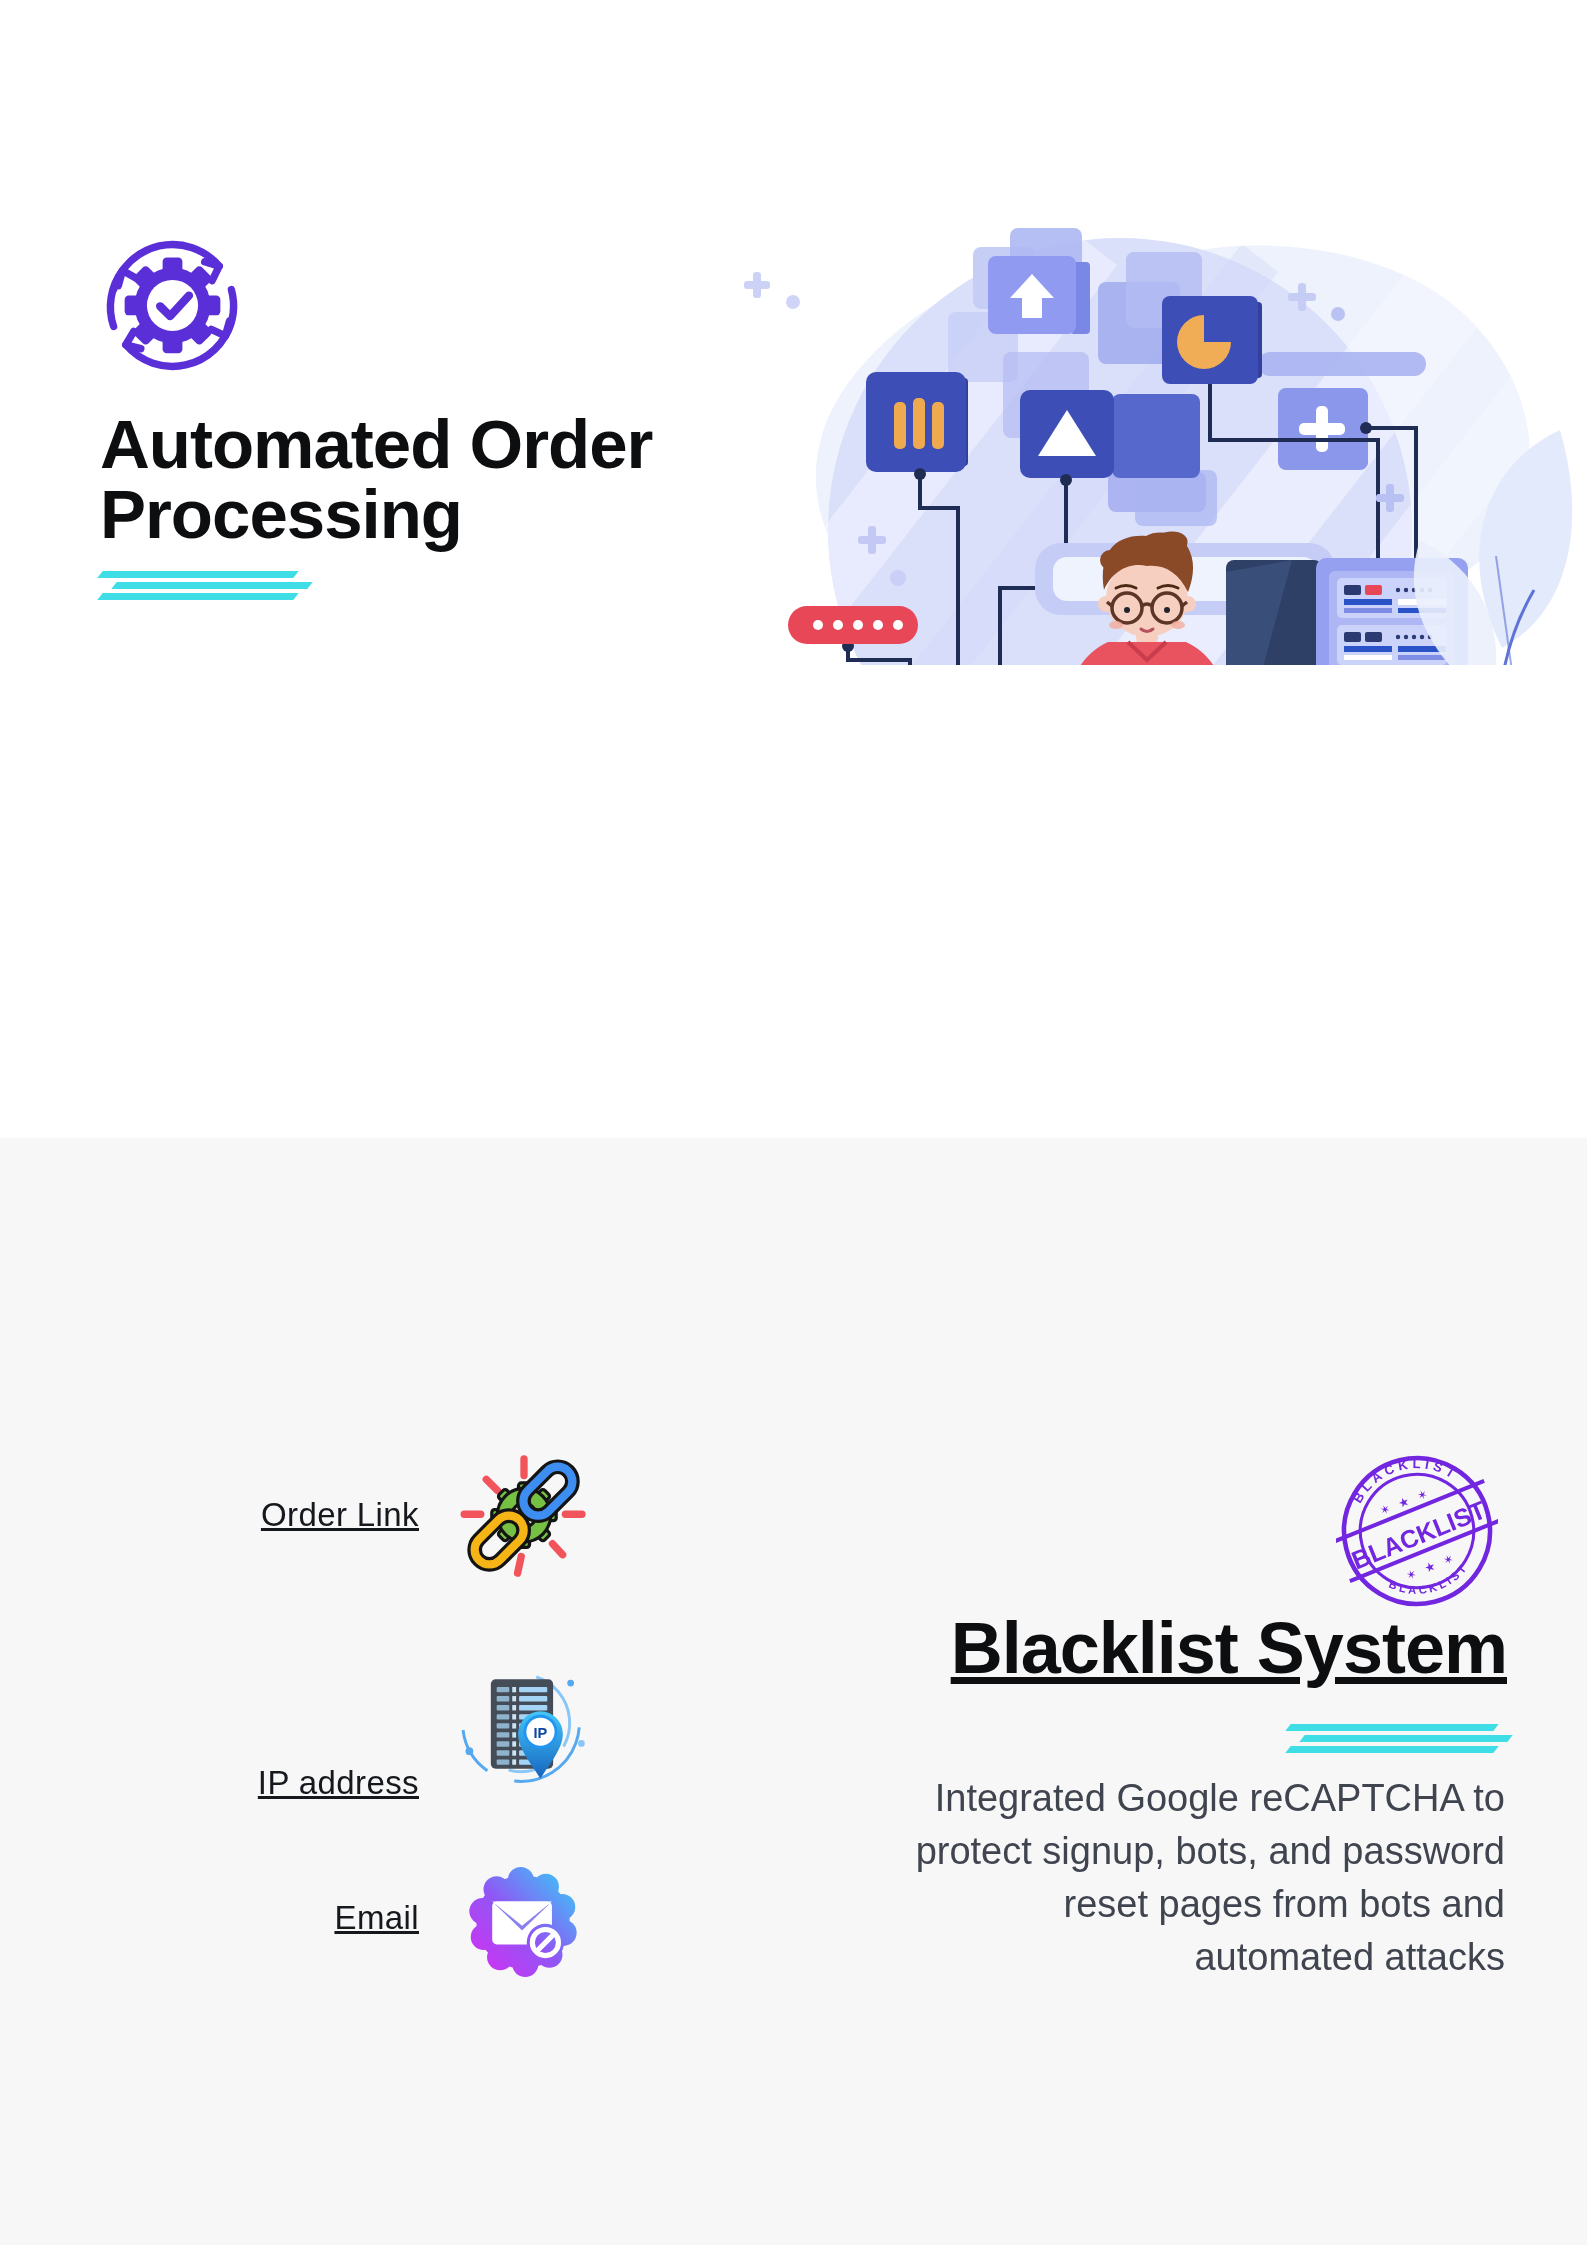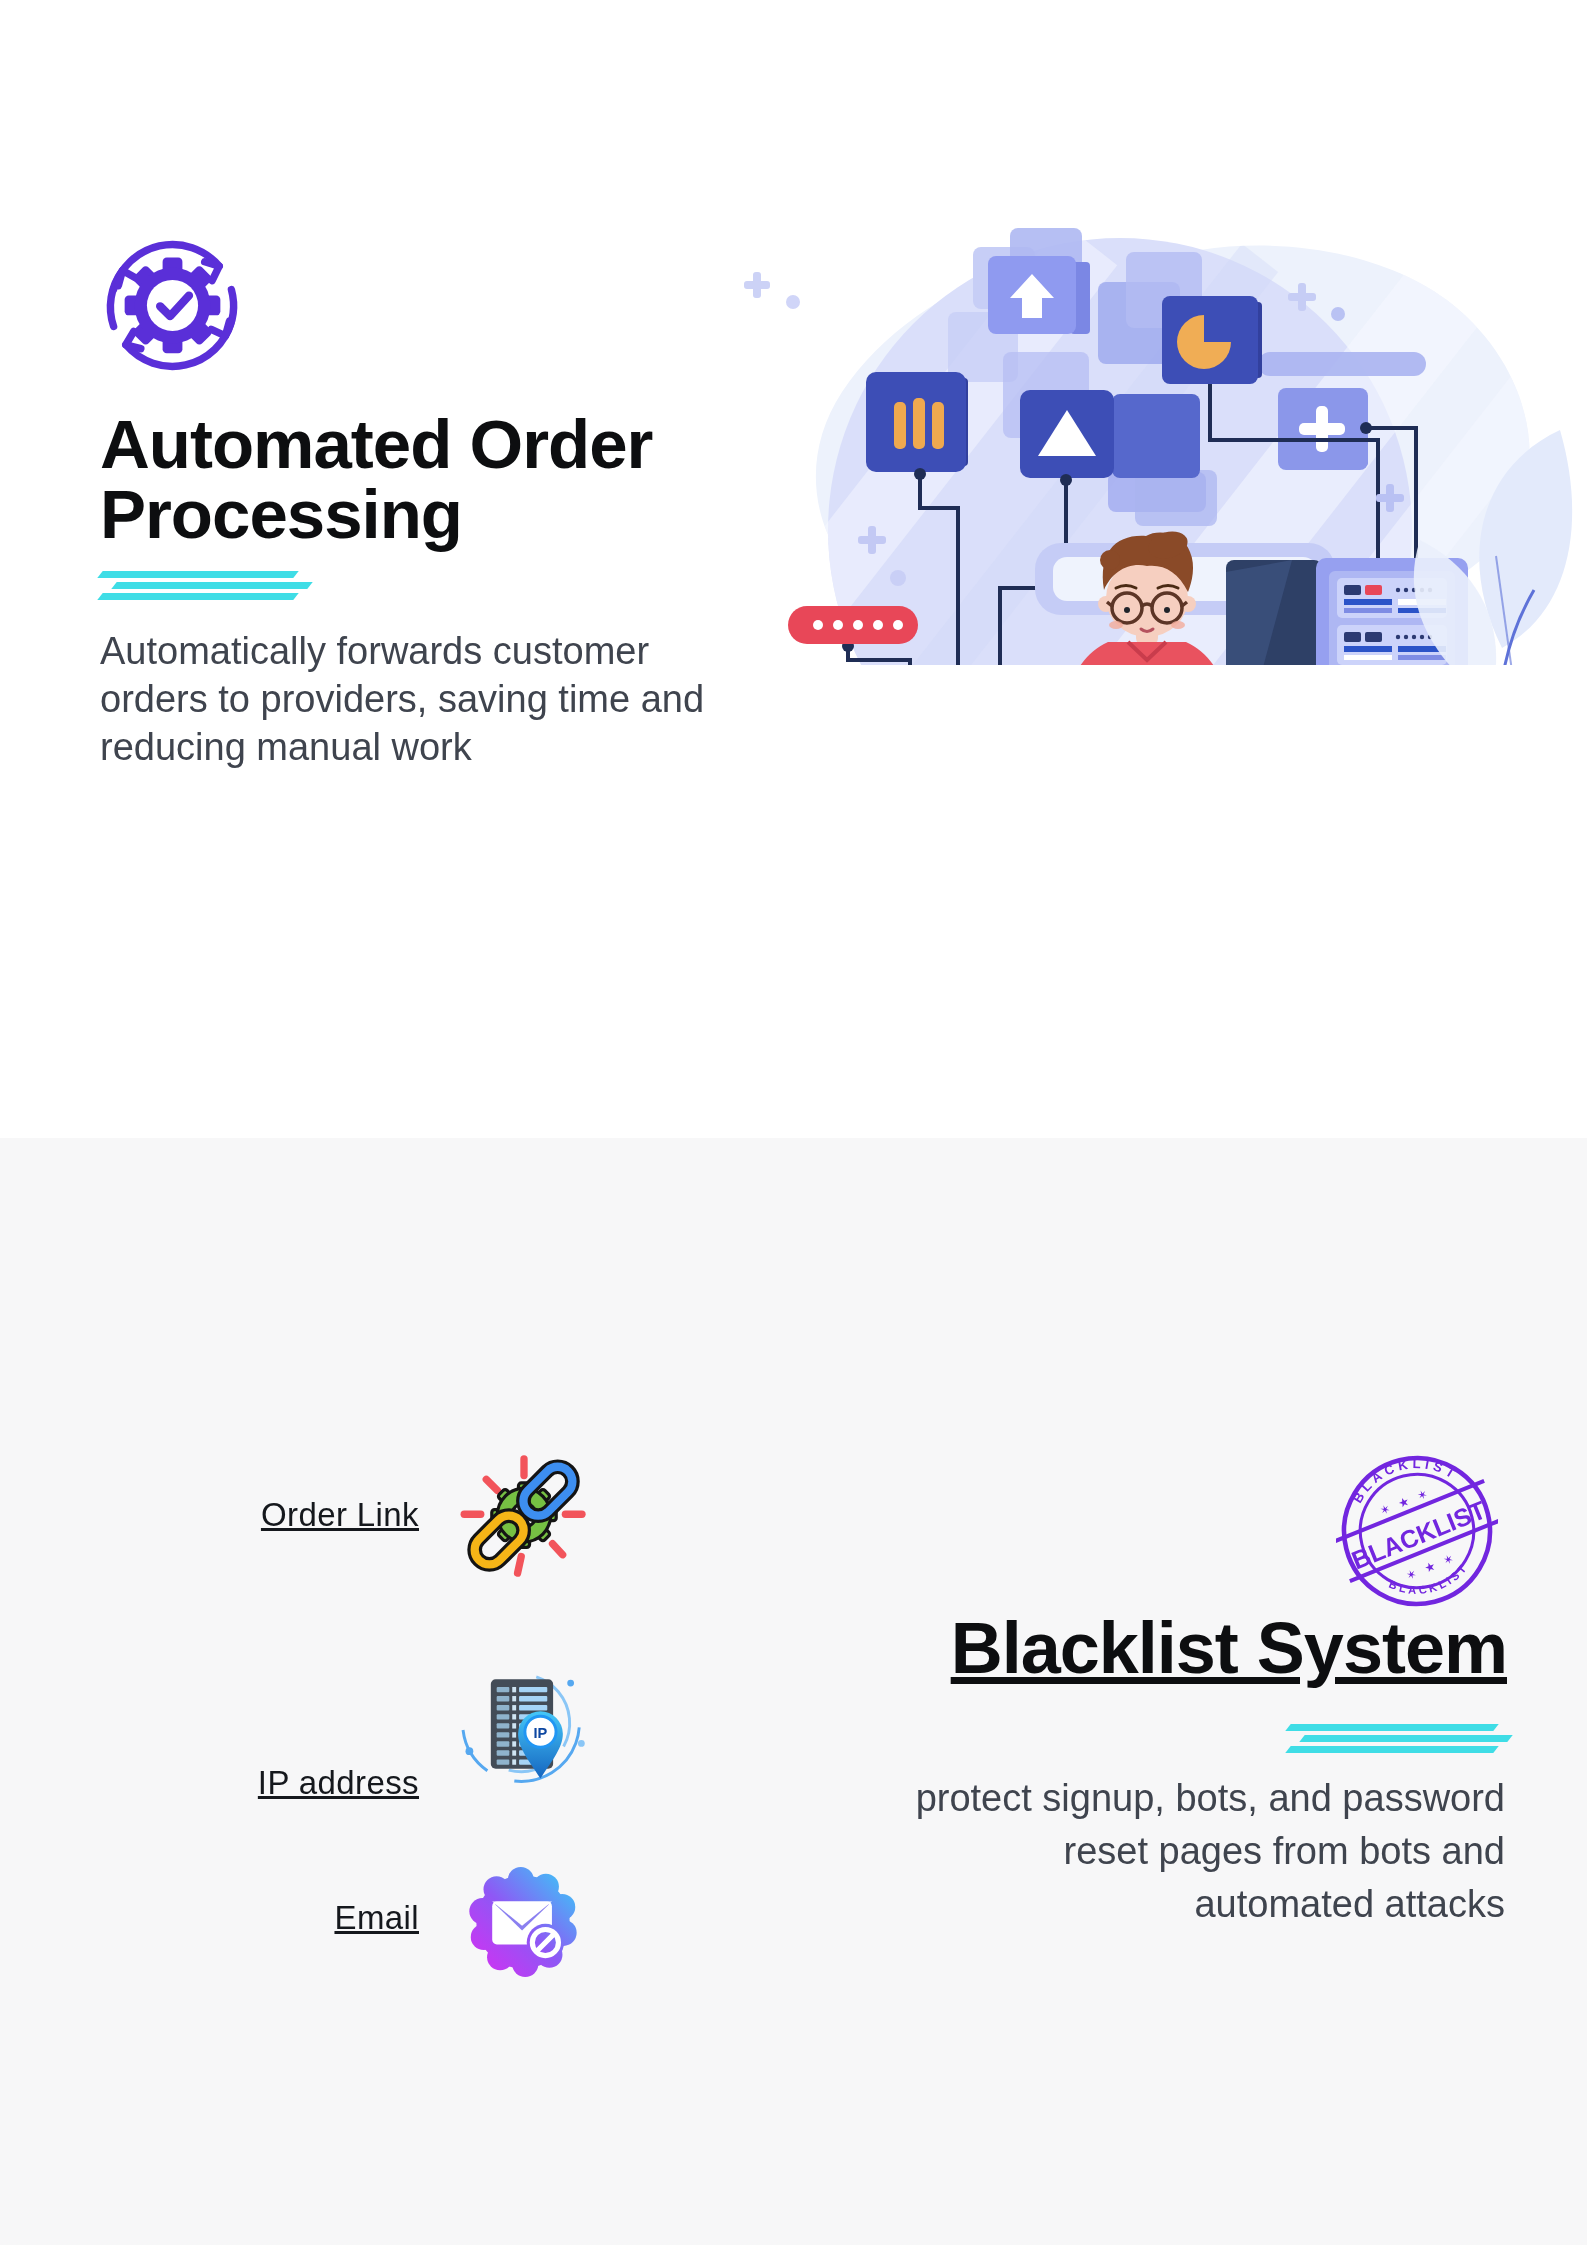--- a/index.html
+++ b/index.html
@@ -70,25 +70,20 @@
       <span>Automated Order</span>
       <span>Processing</span>
     </h1>
 
     <div class="tlines tlines-left">
       <div class="tl"></div>
       <div class="tl mid"></div>
       <div class="tl"></div>
     </div>
 
-    <div class="para para-left">
-      <div>Automatically forwards customer</div>
-      <div>orders to providers, saving time and</div>
-      <div>reducing manual work</div>
-    </div>
 
     <svg class="illus" viewBox="560 160 1027 505">
       <defs>
         <clipPath id="bgclip">
           <path d="M 880,600 C 812,548 796,462 842,392 C 886,326 962,278 1048,258 C 1096,246 1150,242 1200,250 C 1292,236 1392,256 1452,304 C 1512,352 1540,424 1526,486 C 1510,552 1450,596 1368,610 C 1280,624 1180,622 1100,622 C 1010,622 930,618 880,600 Z"></path>
           <circle cx="1120" cy="530" r="292"></circle>
         </clipPath>
       </defs>
 
       <path d="M 880,600 C 812,548 796,462 842,392 C 886,326 962,278 1048,258 C 1096,246 1150,242 1200,250 C 1292,236 1392,256 1452,304 C 1512,352 1540,424 1526,486 C 1510,552 1450,596 1368,610 C 1280,624 1180,622 1100,622 C 1010,622 930,618 880,600 Z" fill="#edf2fc"></path>
@@ -497,18 +492,19 @@
 
   <h2 class="title2">Blacklist System</h2>
 
   <div class="tlines tlines-right">
     <div class="tl"></div>
     <div class="tl mid"></div>
     <div class="tl"></div>
   </div>
 
   <div class="para para-right">
+    <div>Integrated Google reCAPTCHA to</div>
     <div>protect signup, bots, and password</div>
     <div>reset pages from bots and</div>
     <div>automated attacks</div>
   </div>
 
 </div>
 
 </body></html>

